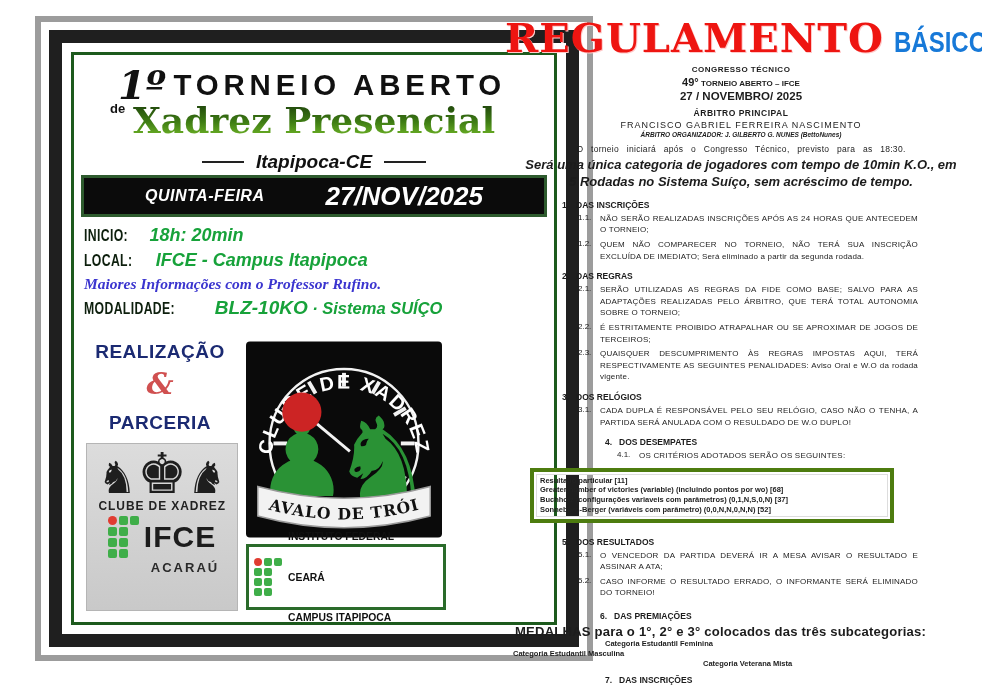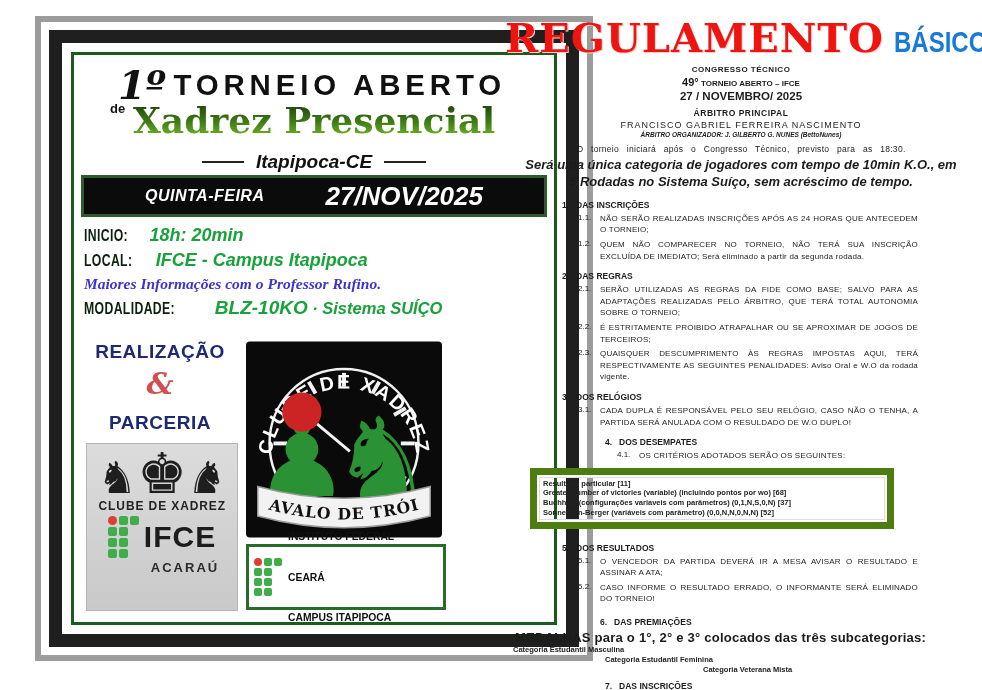--- a/index.html
+++ b/index.html
@@ -81,21 +81,21 @@
   .d-h6 { font-size:6.5px; font-weight:700; font-style:italic; margin-top:1px; }
   .d-intro { font-size:8.5px; text-align:center; word-spacing:5px; margin-top:6px; letter-spacing:0.3px; }
   .d-highlight { font-size:13px; font-weight:800; font-style:italic; text-align:center; margin:3px 18px 0 18px; line-height:1.3; }
 
   .sec-h { display:flex; gap:7px; font-size:8.5px; font-weight:800; margin-top:9px; }
   .itm { display:flex; margin-top:3px; }
   .itm .n { width:22px; flex:none; font-size:8px; }
   .itm .t { width:318px; font-size:8px; text-align:justify; line-height:1.45; letter-spacing:0.2px; }
   .ml57 { margin-left:57px; } .ml73 { margin-left:73px; }
   .ml100 { margin-left:100px; } .ml112 { margin-left:112px; }
-  .tb-box { margin:6px 0 0 25px; width:364px; border:7px solid #4d7c0f; box-shadow:inset 0 0 0 2px #fff, inset 0 0 0 3px #ddd;
+  .tb-box { margin:6px 0 0 25px; width:364px; border:4px solid #4d7c0f; box-shadow:inset 0 0 0 2px #fff, inset 0 0 0 3px #ddd;
             padding:4px 6px; }
   .tb-box div { font-size:7.5px; font-weight:800; line-height:1.3; color:#222; white-space:nowrap; }
   .d-medals { font-size:13.5px; font-weight:800; margin:3px 0 0 10px; letter-spacing:0.2px; white-space:nowrap; transform:scaleX(0.97); transform-origin:left; }
   .d-cat { font-size:7.5px; font-weight:800; line-height:1.35; }
 </style>
 </head>
 <body>
 
 <div class="canvas">
 
@@ -315,22 +315,22 @@
     <div class="itm ml73">
       <span class="n">5.2.</span>
       <span class="t">CASO INFORME O RESULTADO ERRADO, O INFORMANTE SERÁ ELIMINADO DO TORNEIO!</span>
     </div>
 
     <div class="sec-h" style="margin-left:95px; margin-top:12px;">
       <span>6.</span>
       <span>DAS PREMIAÇÕES</span>
     </div>
     <div class="d-medals">MEDALHAS para o 1°, 2° e 3° colocados das três subcategorias:</div>
+    <div class="d-cat" style="margin-left:100px;">Categoria Estudantil Feminina</div>
     <div class="d-cat" style="margin-left:8px;">Categoria Estudantil Masculina</div>
-    <div class="d-cat" style="margin-left:100px;">Categoria Estudantil Feminina</div>
     <div class="d-cat" style="margin-left:198px;">Categoria Veterana Mista</div>
 
     <div class="sec-h" style="margin-left:100px; margin-top:6px;">
       <span>7.</span>
       <span>DAS INSCRIÇÕES</span>
     </div>
 
   </div>
 </div>
 

